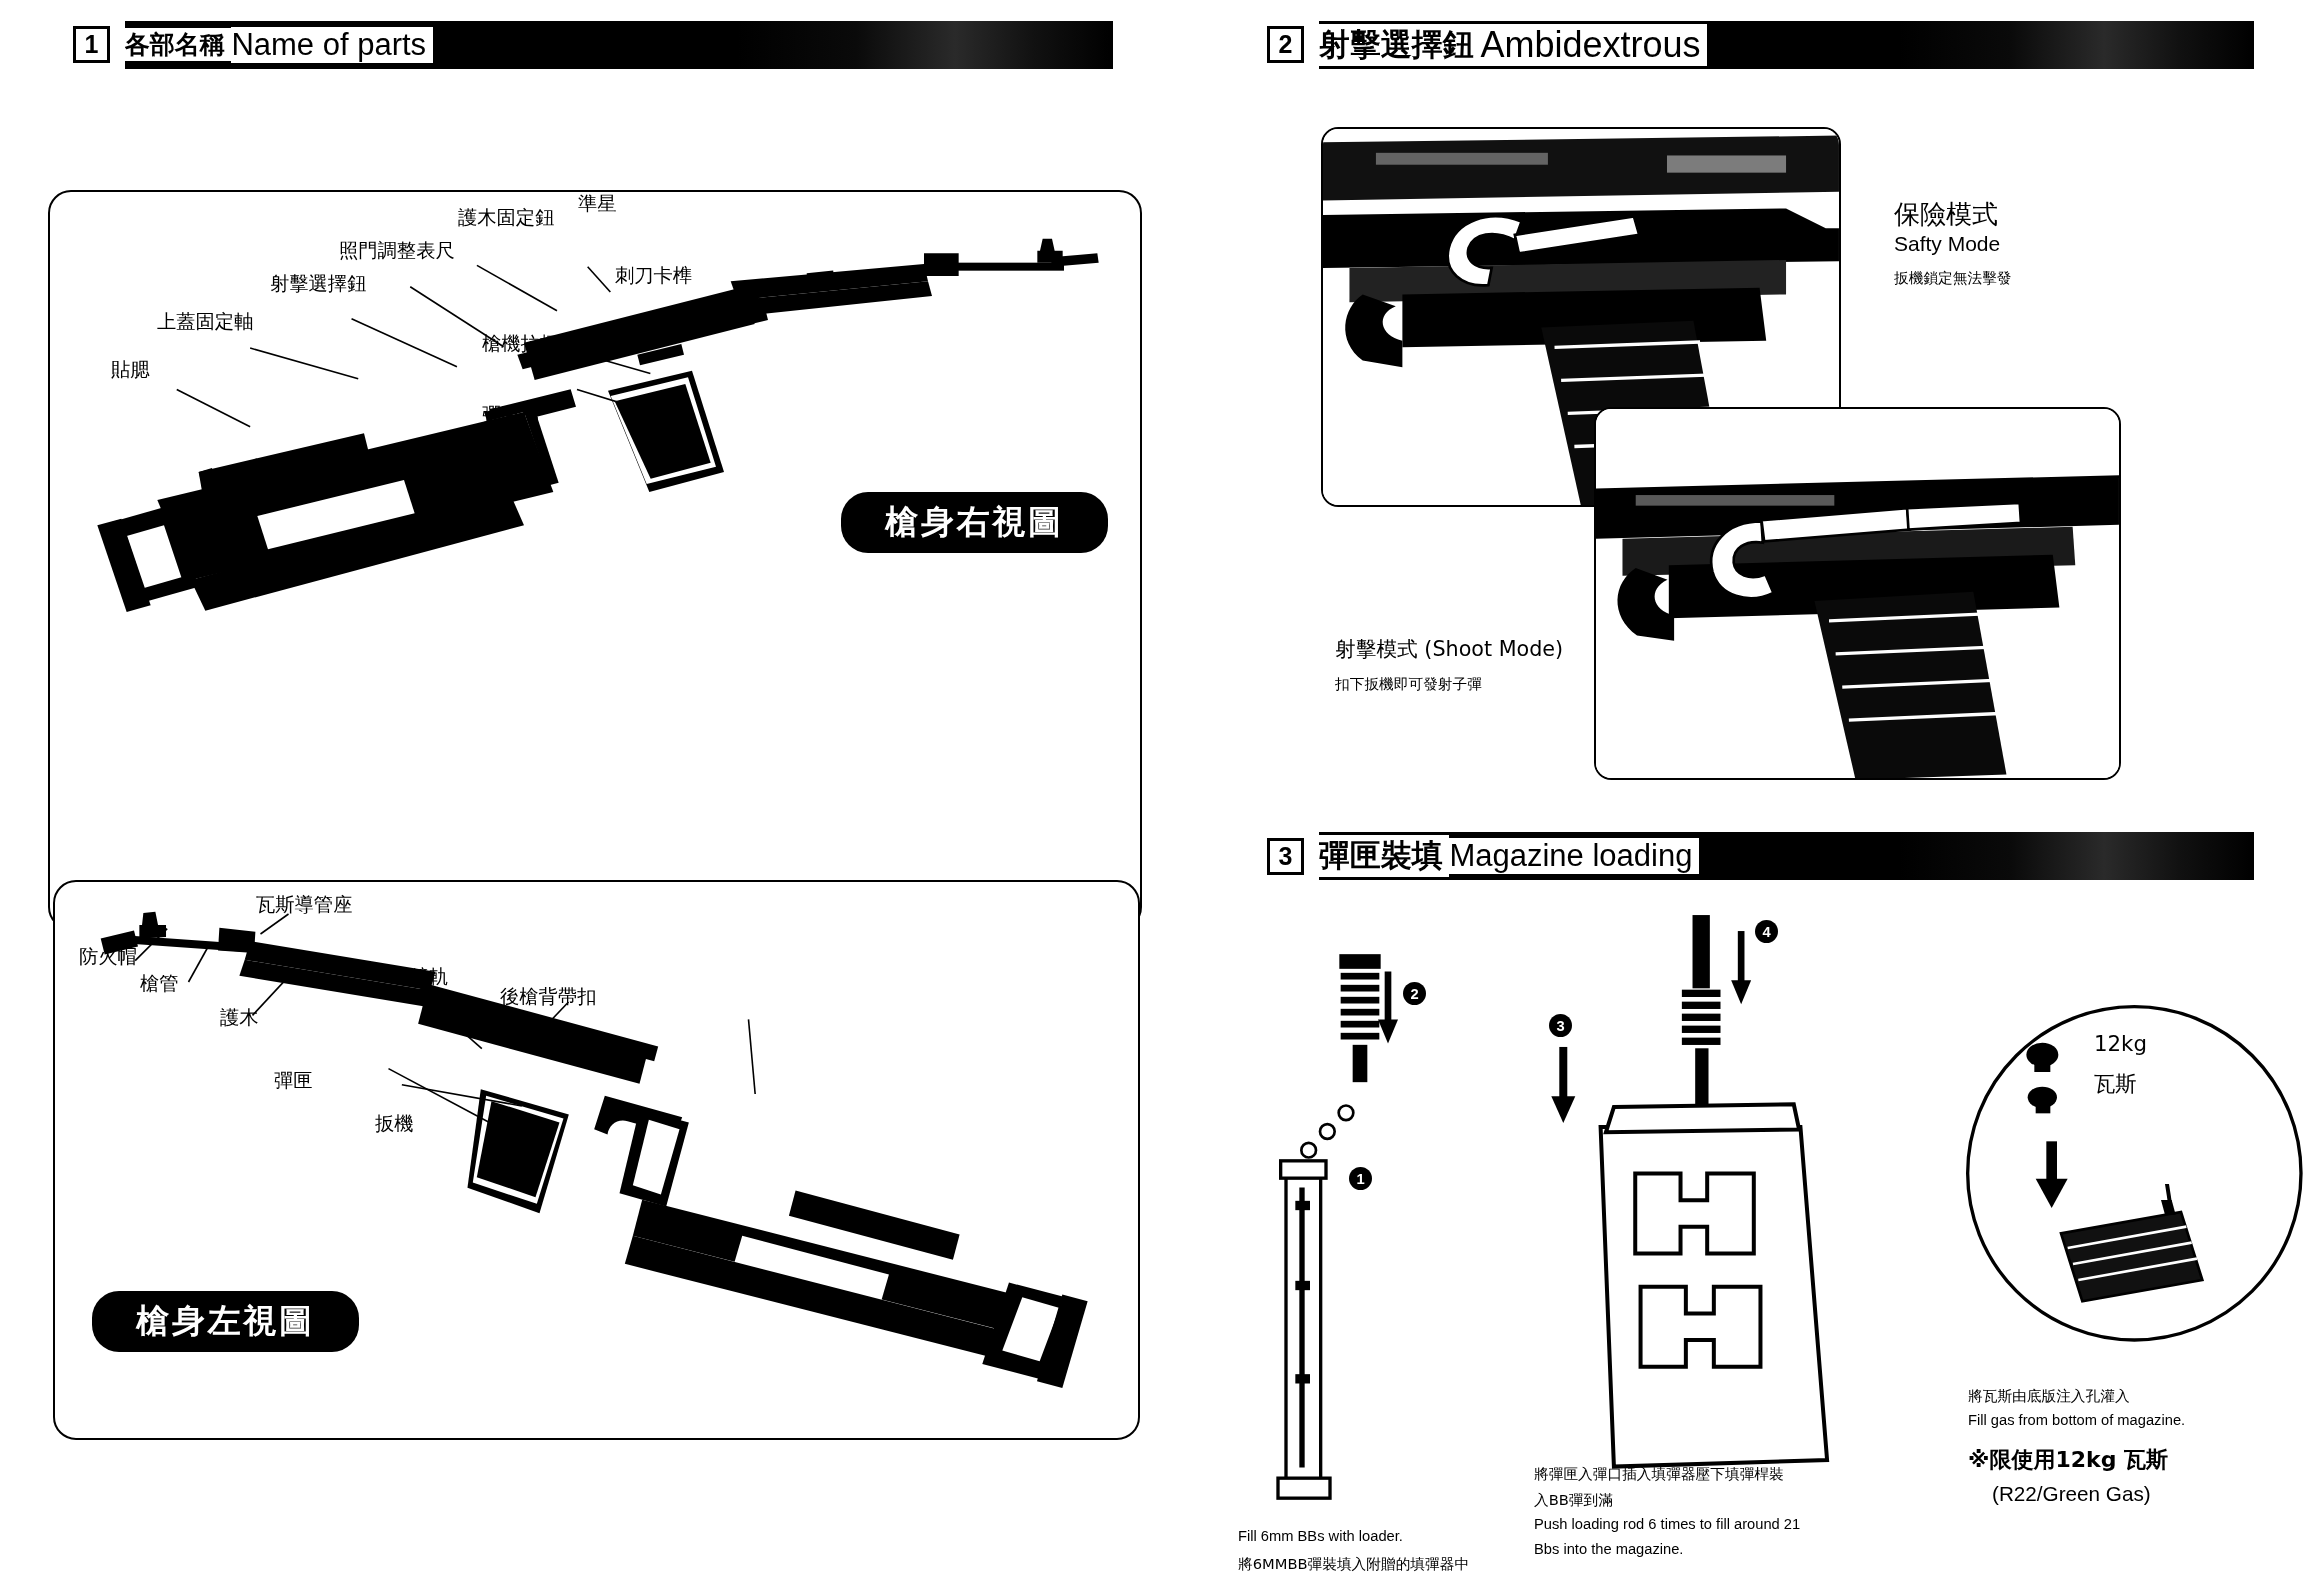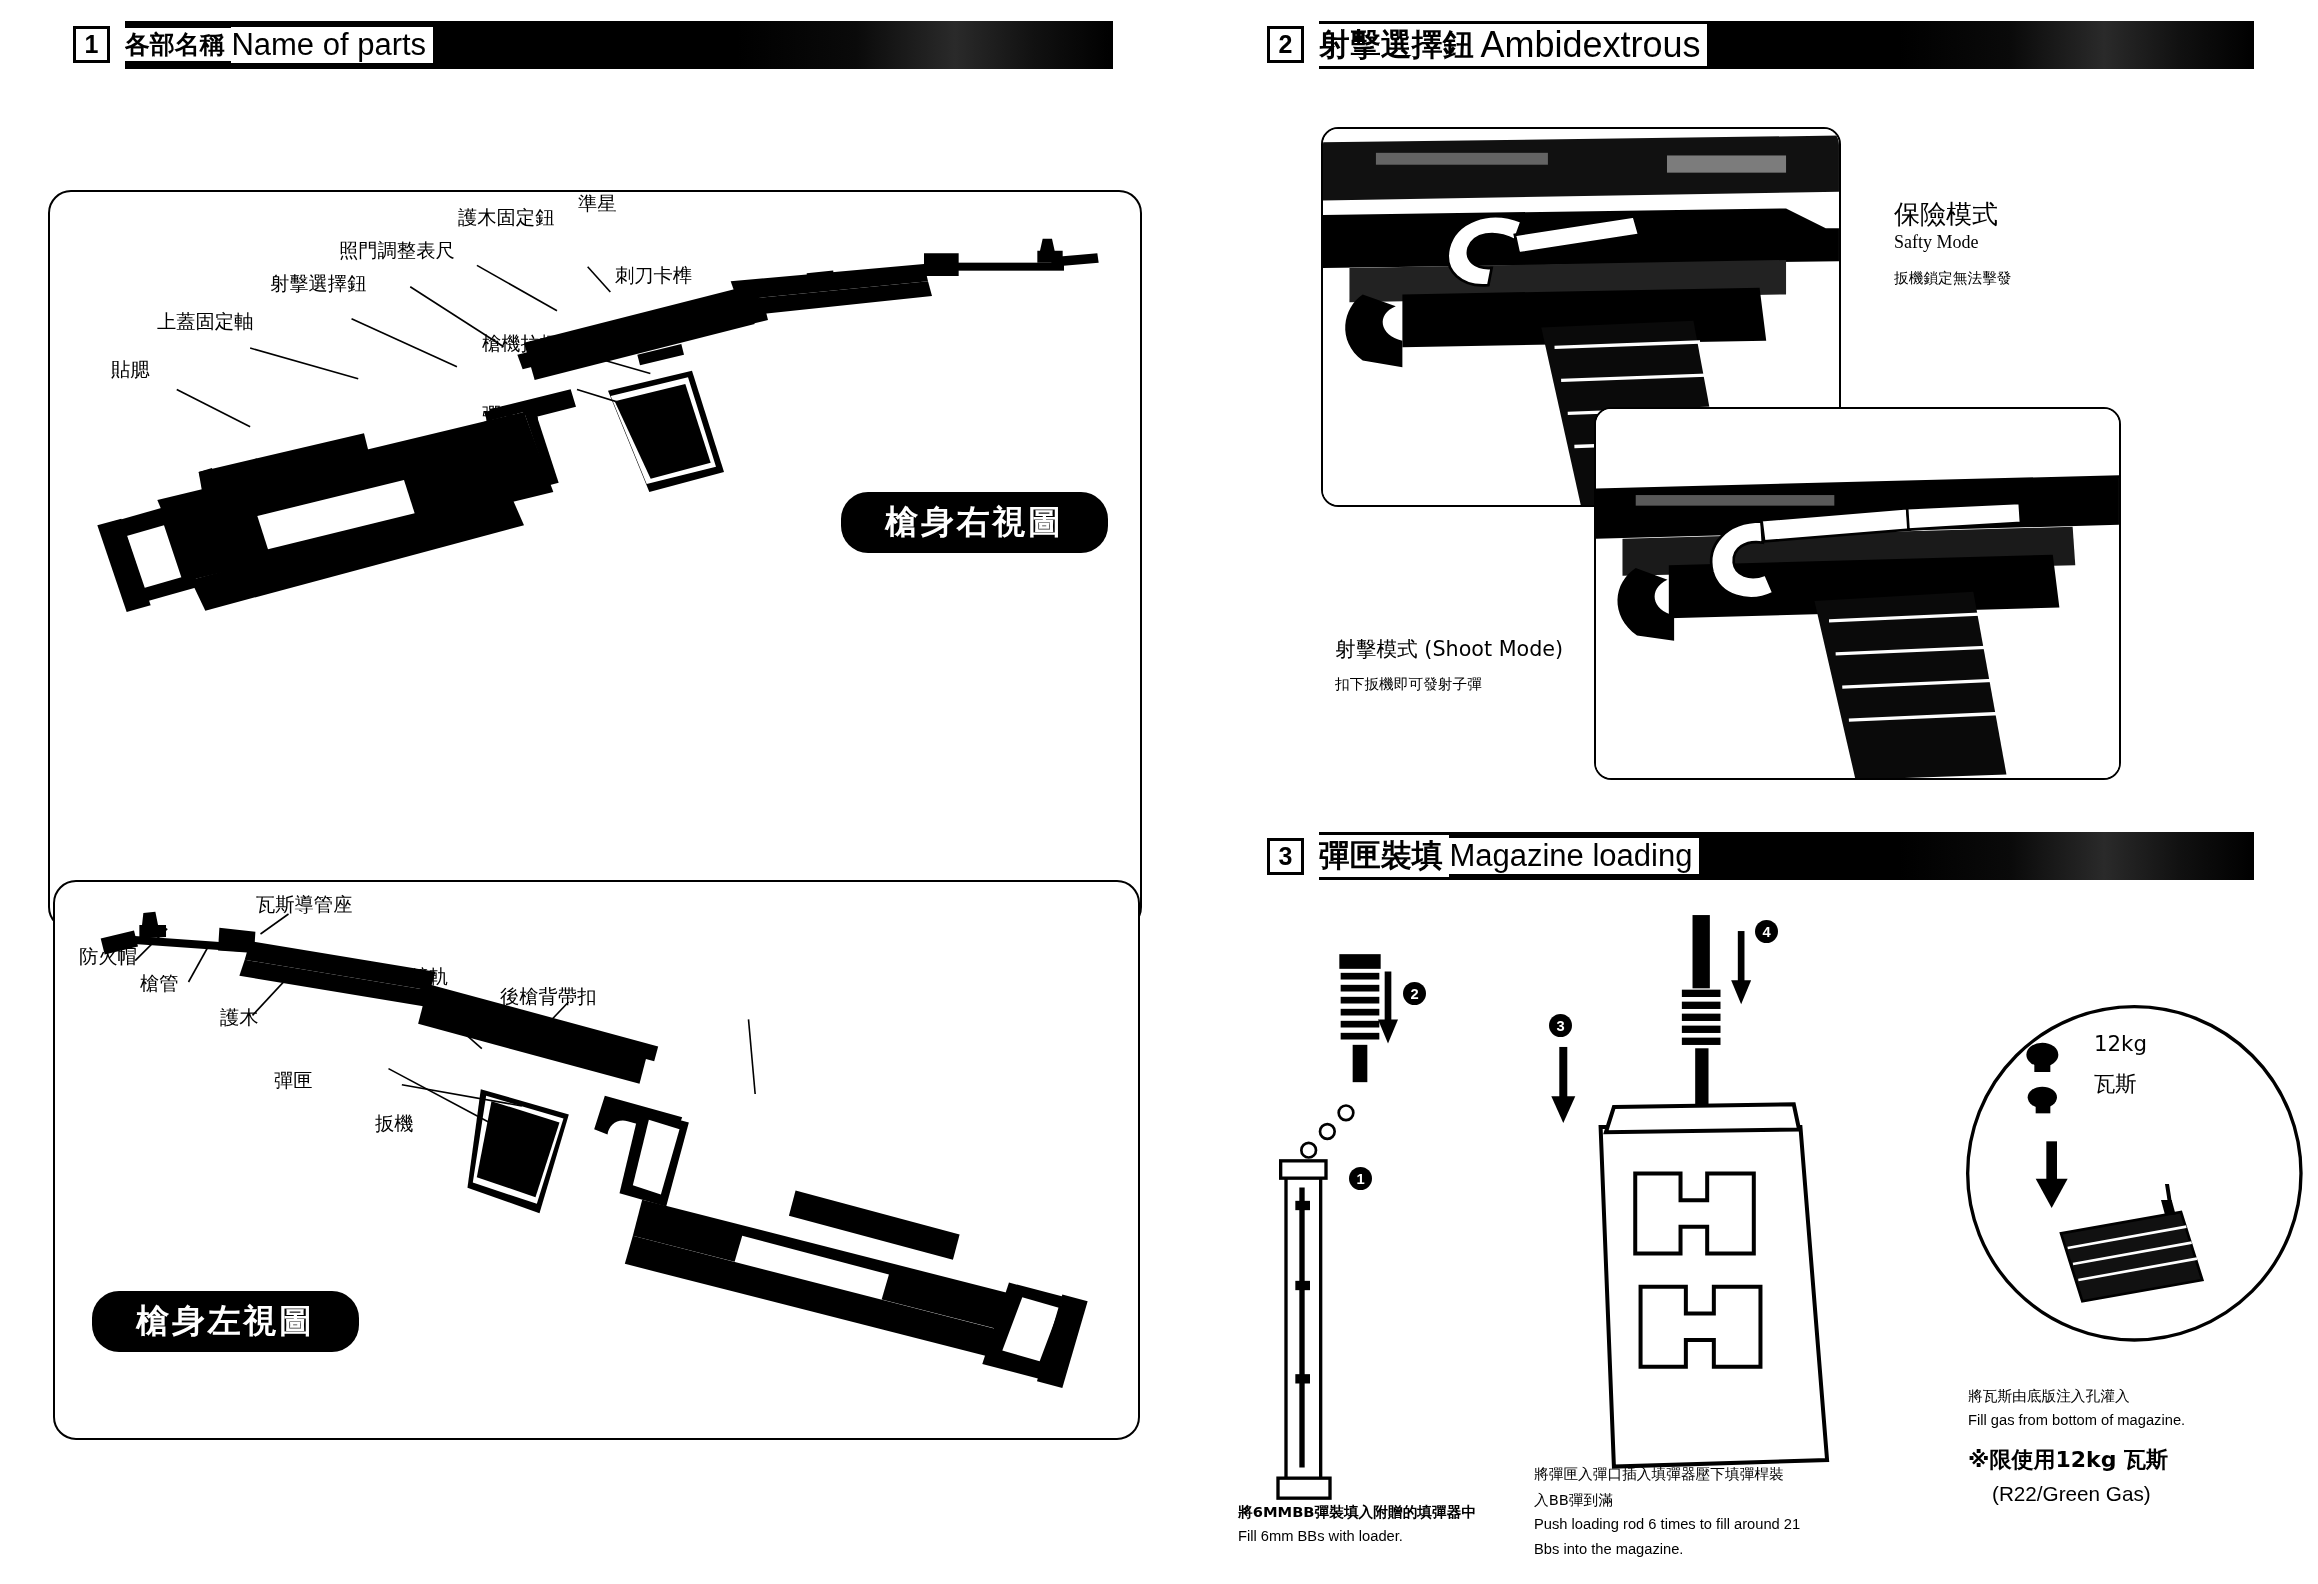--- a/index.html
+++ b/index.html
@@ -337,21 +337,21 @@
         <path d="M300,140 C250,120 200,140 190,180 C182,215 210,240 250,236 L255,210 C230,212 215,198 220,180 C228,158 258,152 290,168 Z" fill="#fff" stroke="#000" stroke-width="4"></path>
         <path d="M290,160 L470,132 L478,160 L296,188 Z" fill="#fff" stroke="#000" stroke-width="4"></path>
 
         <rect x="520" y="40" width="180" height="26" fill="#fff" opacity="0.45"></rect>
         <rect x="80" y="36" width="260" height="18" fill="#fff" opacity="0.35"></rect>
       </g>
     </svg>
   </div>
 
   <div class="lbl" style="left:700px; top:200px; font-size:26px;">保險模式</div>
-  <div class="lbl lbl-en" style="left:700px; top:232px; font-size:18px;font-family:Liberation Serif, serif;">Safty Mode</div>
+  <div class="lbl lbl-en" style="left:700px; top:232px; font-size:21px;">Safty Mode</div>
   <div class="lbl-sm" style="left:700px; top:268px;">扳機鎖定無法擊發</div>
 
   <div class="photo" style="left:400px; top:407px; width:527px; height:373px;">
     <svg class="inner" viewBox="0 0 790 560" preserveAspectRatio="none">
       <rect width="790" height="560" fill="#fff"></rect>
       <g fill="#111">
         <path d="M0,120 L790,100 L790,175 L0,196 Z" fill="#000"></path>
         <path d="M40,196 L720,178 L724,236 L40,252 Z" fill="#1a1a1a"></path>
         <path d="M110,236 L690,220 L700,300 L110,316 Z" fill="#000"></path>
 
@@ -417,21 +417,21 @@
         <rect x="92" y="660" width="22" height="14" fill="#000"></rect>
 
         <rect x="226" y="56" width="10" height="74"></rect>
         <path d="M216,128 L246,128 L231,164 Z"></path>
       </g>
     </svg>
     <div class="num-circle" style="left:169px; top:48px;">2</div>
     <div class="num-circle" style="left:115px; top:233px;">1</div>
   </div>
 
-  <div class="lbl-sm" style="left:44px; top:1502px;font-weight:bold;">將6MMBB彈裝填入附贈的填彈器中</div>
+  <div class="lbl-sm" style="left:44px; top:1554px;">將6MMBB彈裝填入附贈的填彈器中</div>
   <div class="lbl-sm lbl-en" style="left:44px; top:1527px;">Fill 6mm BBs with loader.</div>
 
   <div style="position:absolute; left:320px; top:907px; width:413px; height:573px;">
     <svg width="413" height="573" viewBox="0 0 620 860">
       <g>
 
         <rect x="268" y="12" width="26" height="110" fill="#000"></rect>
         <g fill="#000">
           <rect x="252" y="124" width="58" height="11"></rect>
           <rect x="252" y="142" width="58" height="11"></rect>

